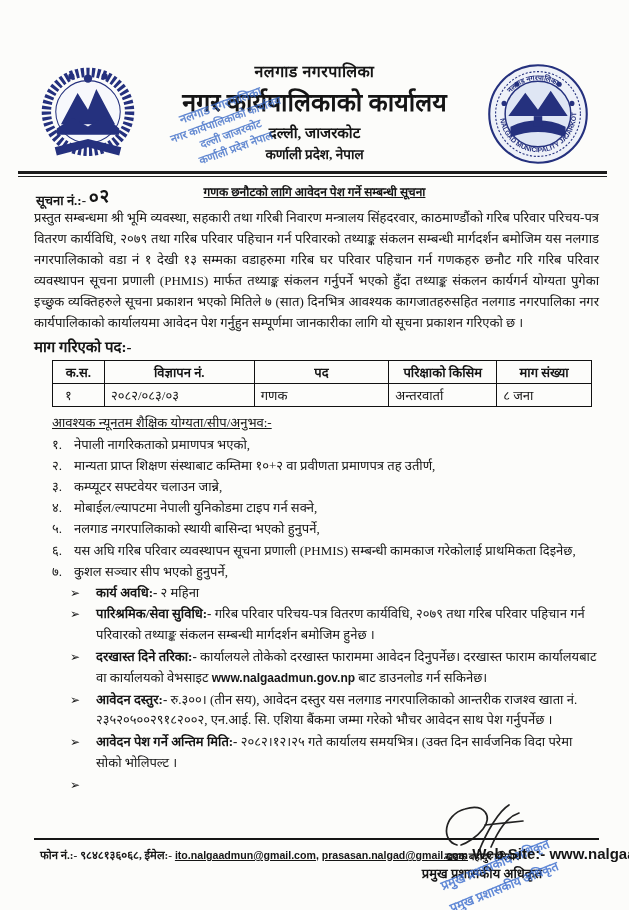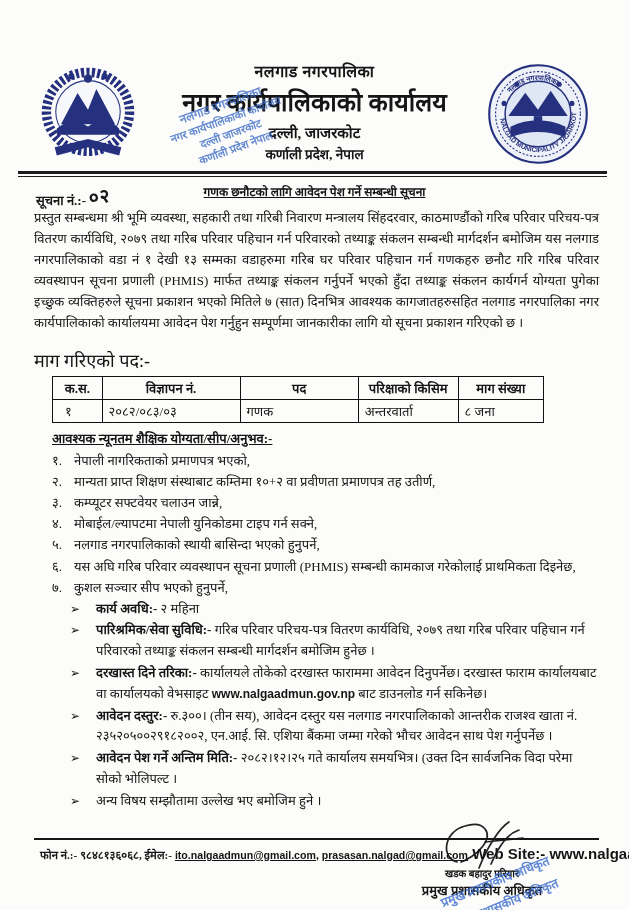--- a/index.html
+++ b/index.html
@@ -38,29 +38,29 @@
     font-size:19px; font-weight:bold; transform:rotate(-8deg) translateY(-2px);
     letter-spacing:1px;
   }
   .notice-title { text-align:center; font-size:12px; font-weight:bold; text-decoration:underline; }
   .notice-date  { text-align:center; font-size:13px; font-weight:bold; margin-top:3px; }
   
   .body-par {
     margin:7px 30px 0 34px;
     font-size:13px; line-height:1.62; text-align:justify;
   }
-  .demand-head { margin:15px 0 0 34px; font-size:18px; font-weight:normal; }
-  
-  table.post { border-collapse:collapse; margin:4px 0 0 52px; width:492px; font-size:13px; }
+  .demand-head { margin:3px 0 0 34px; font-size:15px; font-weight:bold; }
+  
+  table.post { border-collapse:collapse; margin:4px 0 0 52px; width:540px; font-size:13px; }
   table.post th, table.post td { border:1.4px solid #111; padding:2px 6px; }
   table.post th { font-weight:bold; text-align:center; }
   table.post td { text-align:left; }
   table.post td.c { text-align:left; padding-left:12px; }
   
-  .qual-head { margin:6px 0 0 52px; font-size:13px; font-weight:bold; text-decoration:underline; }
+  .qual-head { margin:6px 0 0 52px; font-size:13px; font-weight:normal; text-decoration:underline; }
   .qual-list { margin:3px 30px 0 52px; font-size:13px; }
   .qual-item { display:flex; line-height:1.62; }
   .qual-item .num { width:22px; flex:none; }
   
   .bullets { margin:0 28px 0 70px; font-size:13px; }
   .bullet  { display:flex; line-height:1.6; margin-top:1px; }
   .bullet .glyph { width:26px; flex:none; font-size:12px; padding-top:1px; }
   .bullet .lbl { font-weight:bold; }
   .bullet .lnk { font-weight:bold; font-family:"Liberation Sans",sans-serif; font-size:12px; }
   
@@ -226,21 +226,20 @@
     <div class="bullet">
       <span class="glyph">➢</span>
       <span><span class="lbl">आवेदन दस्तुर:-</span><span> रु.३००। (तीन सय), आवेदन दस्तुर यस नलगाड नगरपालिकाको आन्तरीक राजश्व खाता नं. २३५२०५००२९१८२००२, एन.आई. सि. एशिया बैंकमा जम्मा गरेको भौचर आवेदन साथ पेश गर्नुपर्नेछ ।</span></span>
     </div>
     <div class="bullet">
       <span class="glyph">➢</span>
       <span><span class="lbl">आवेदन पेश गर्ने अन्तिम मिति:-</span><span> २०८२।१२।२५ गते कार्यालय समयभित्र। (उक्त दिन सार्वजनिक विदा परेमा सोको भोलिपल्ट ।</span></span>
     </div>
     <div class="bullet">
       <span class="glyph">➢</span>
-      <span><span>अन्य विषय सम्झौतामा उल्लेख भए बमोजिम हुने ।</span></span>
     </div>
   </div>
 
   <div class="sig-block">
     <svg class="sig-scribble" width="110" height="54" viewBox="0 0 110 54">
       <g fill="none" stroke="#222" stroke-width="1.7" stroke-linecap="round">
         <path d="M30 44 C 14 40, 16 14, 38 8 C 58 2, 66 16, 56 28 C 50 36, 40 42, 34 44"></path>
         <path d="M52 50 C 60 30, 72 10, 82 4"></path>
         <path d="M64 46 C 72 28, 80 16, 92 12"></path>
         <path d="M58 24 L 96 20"></path>

